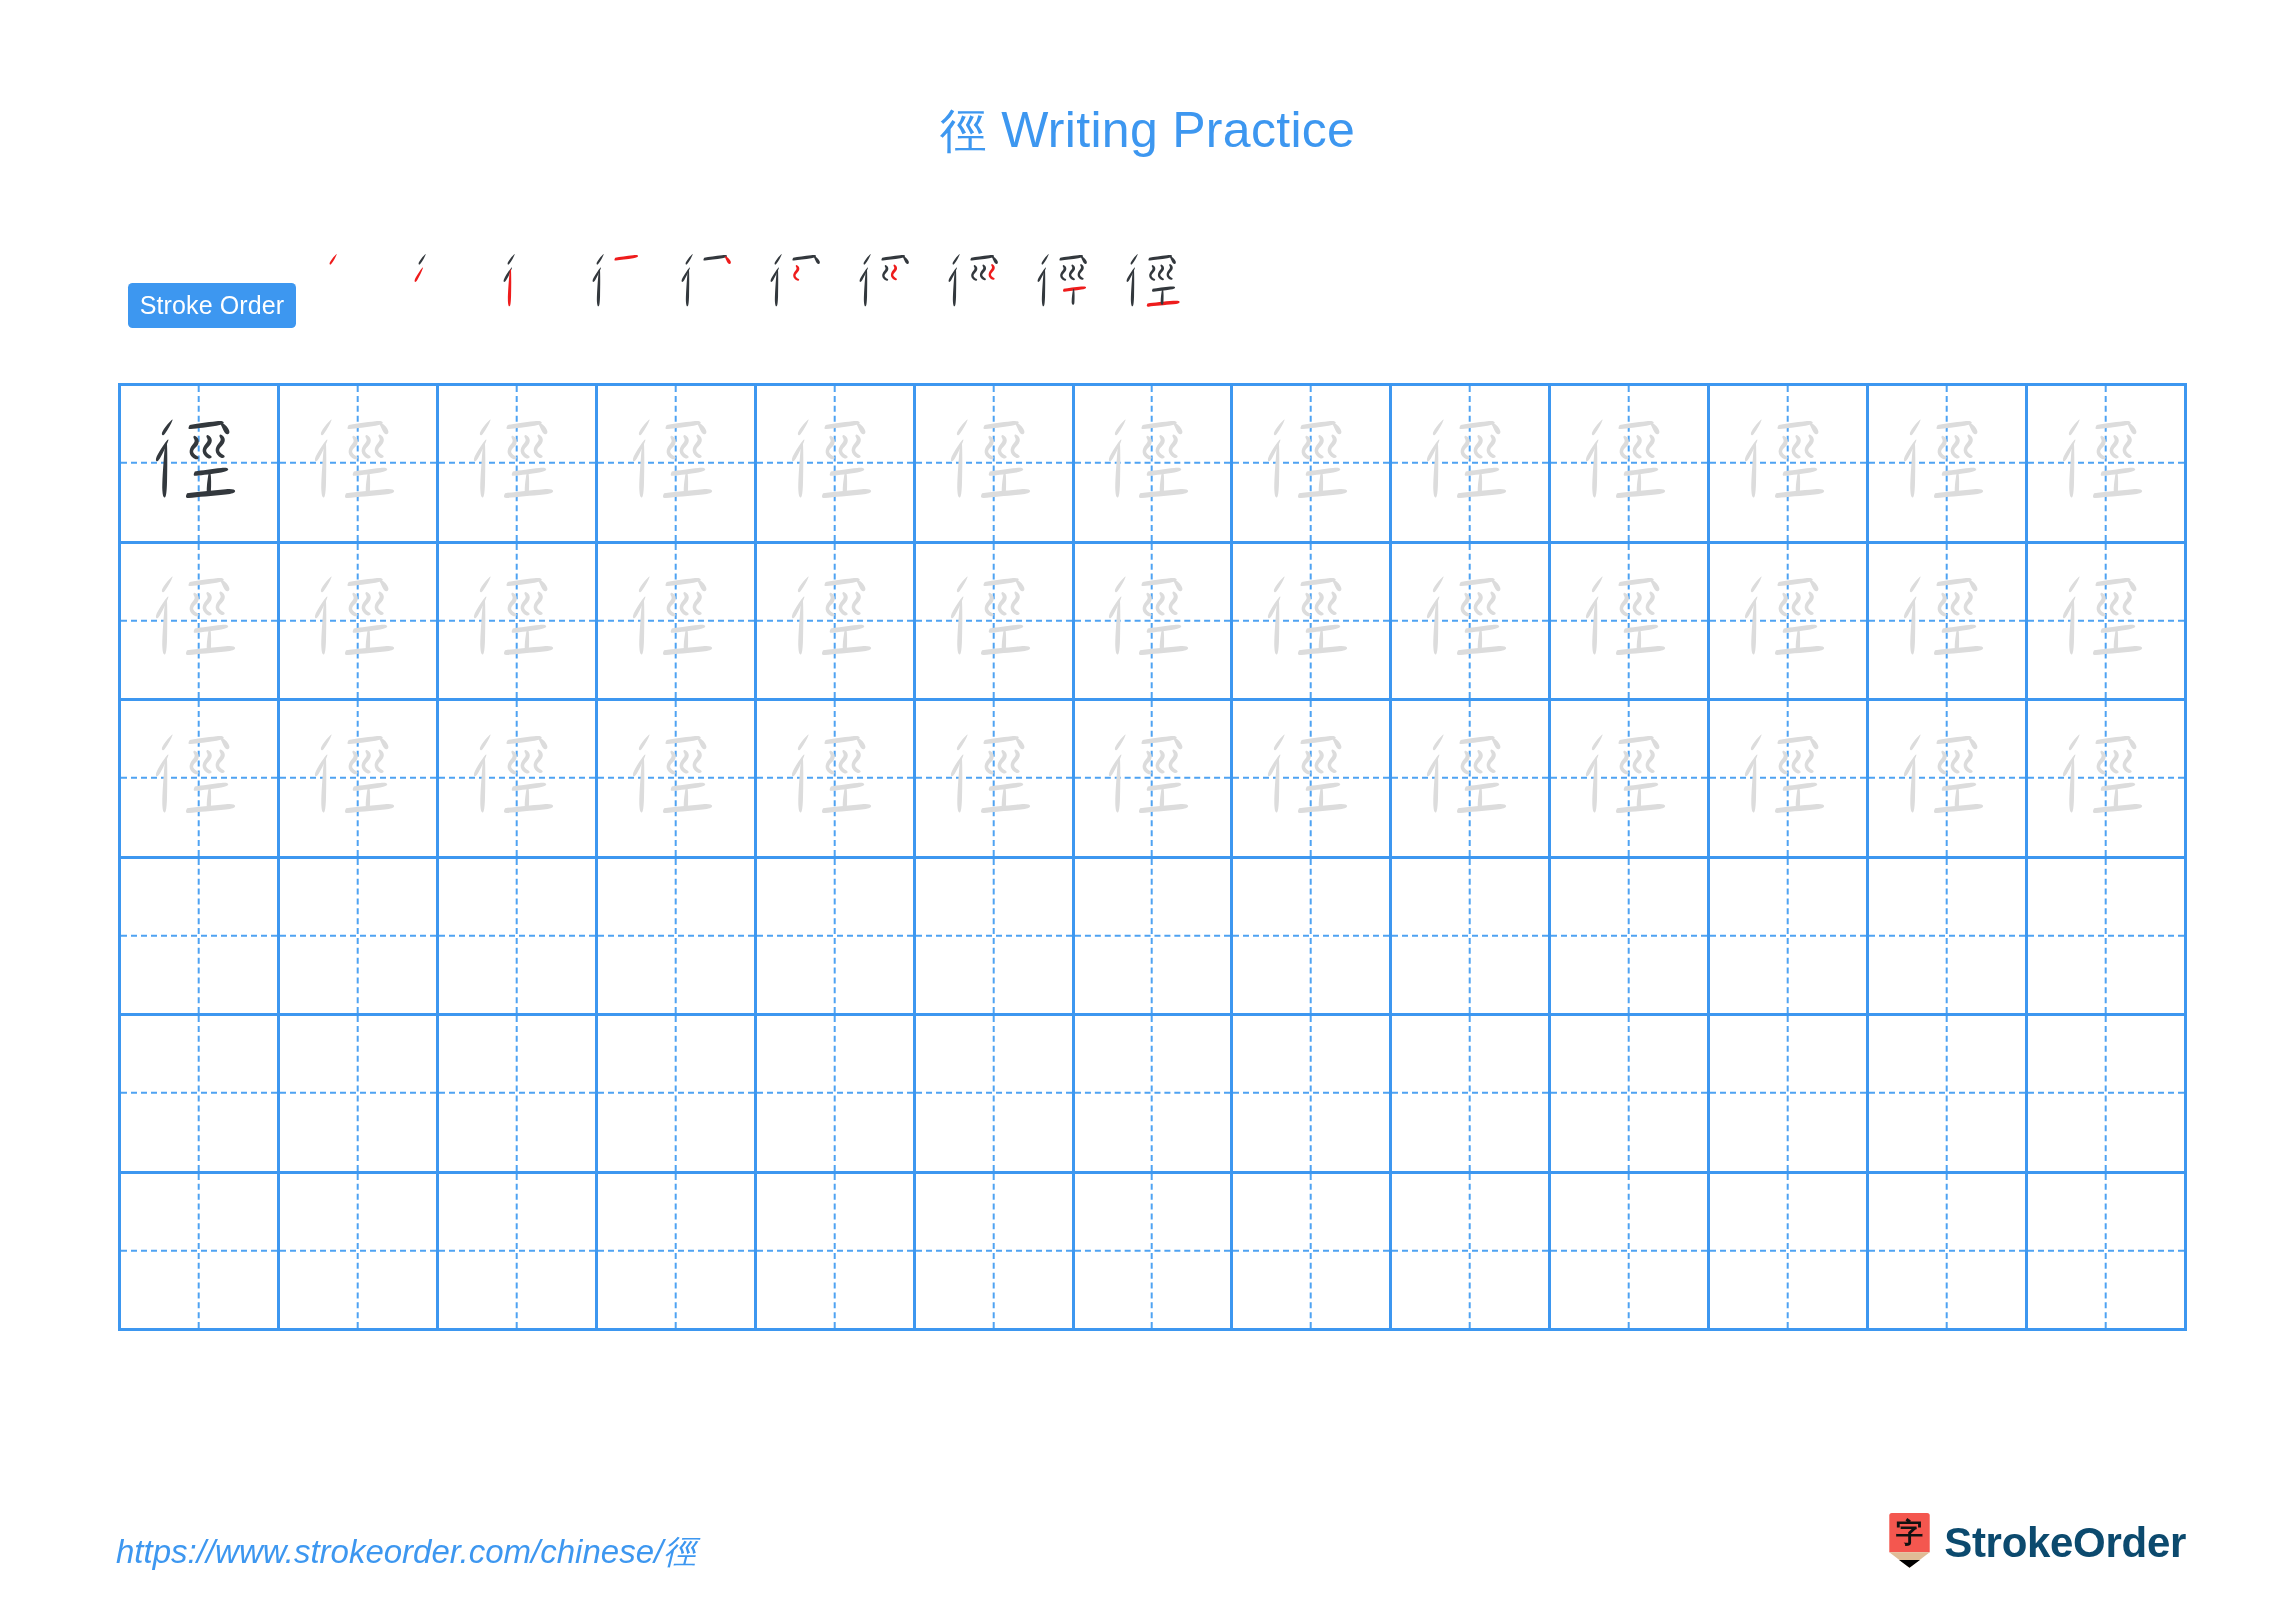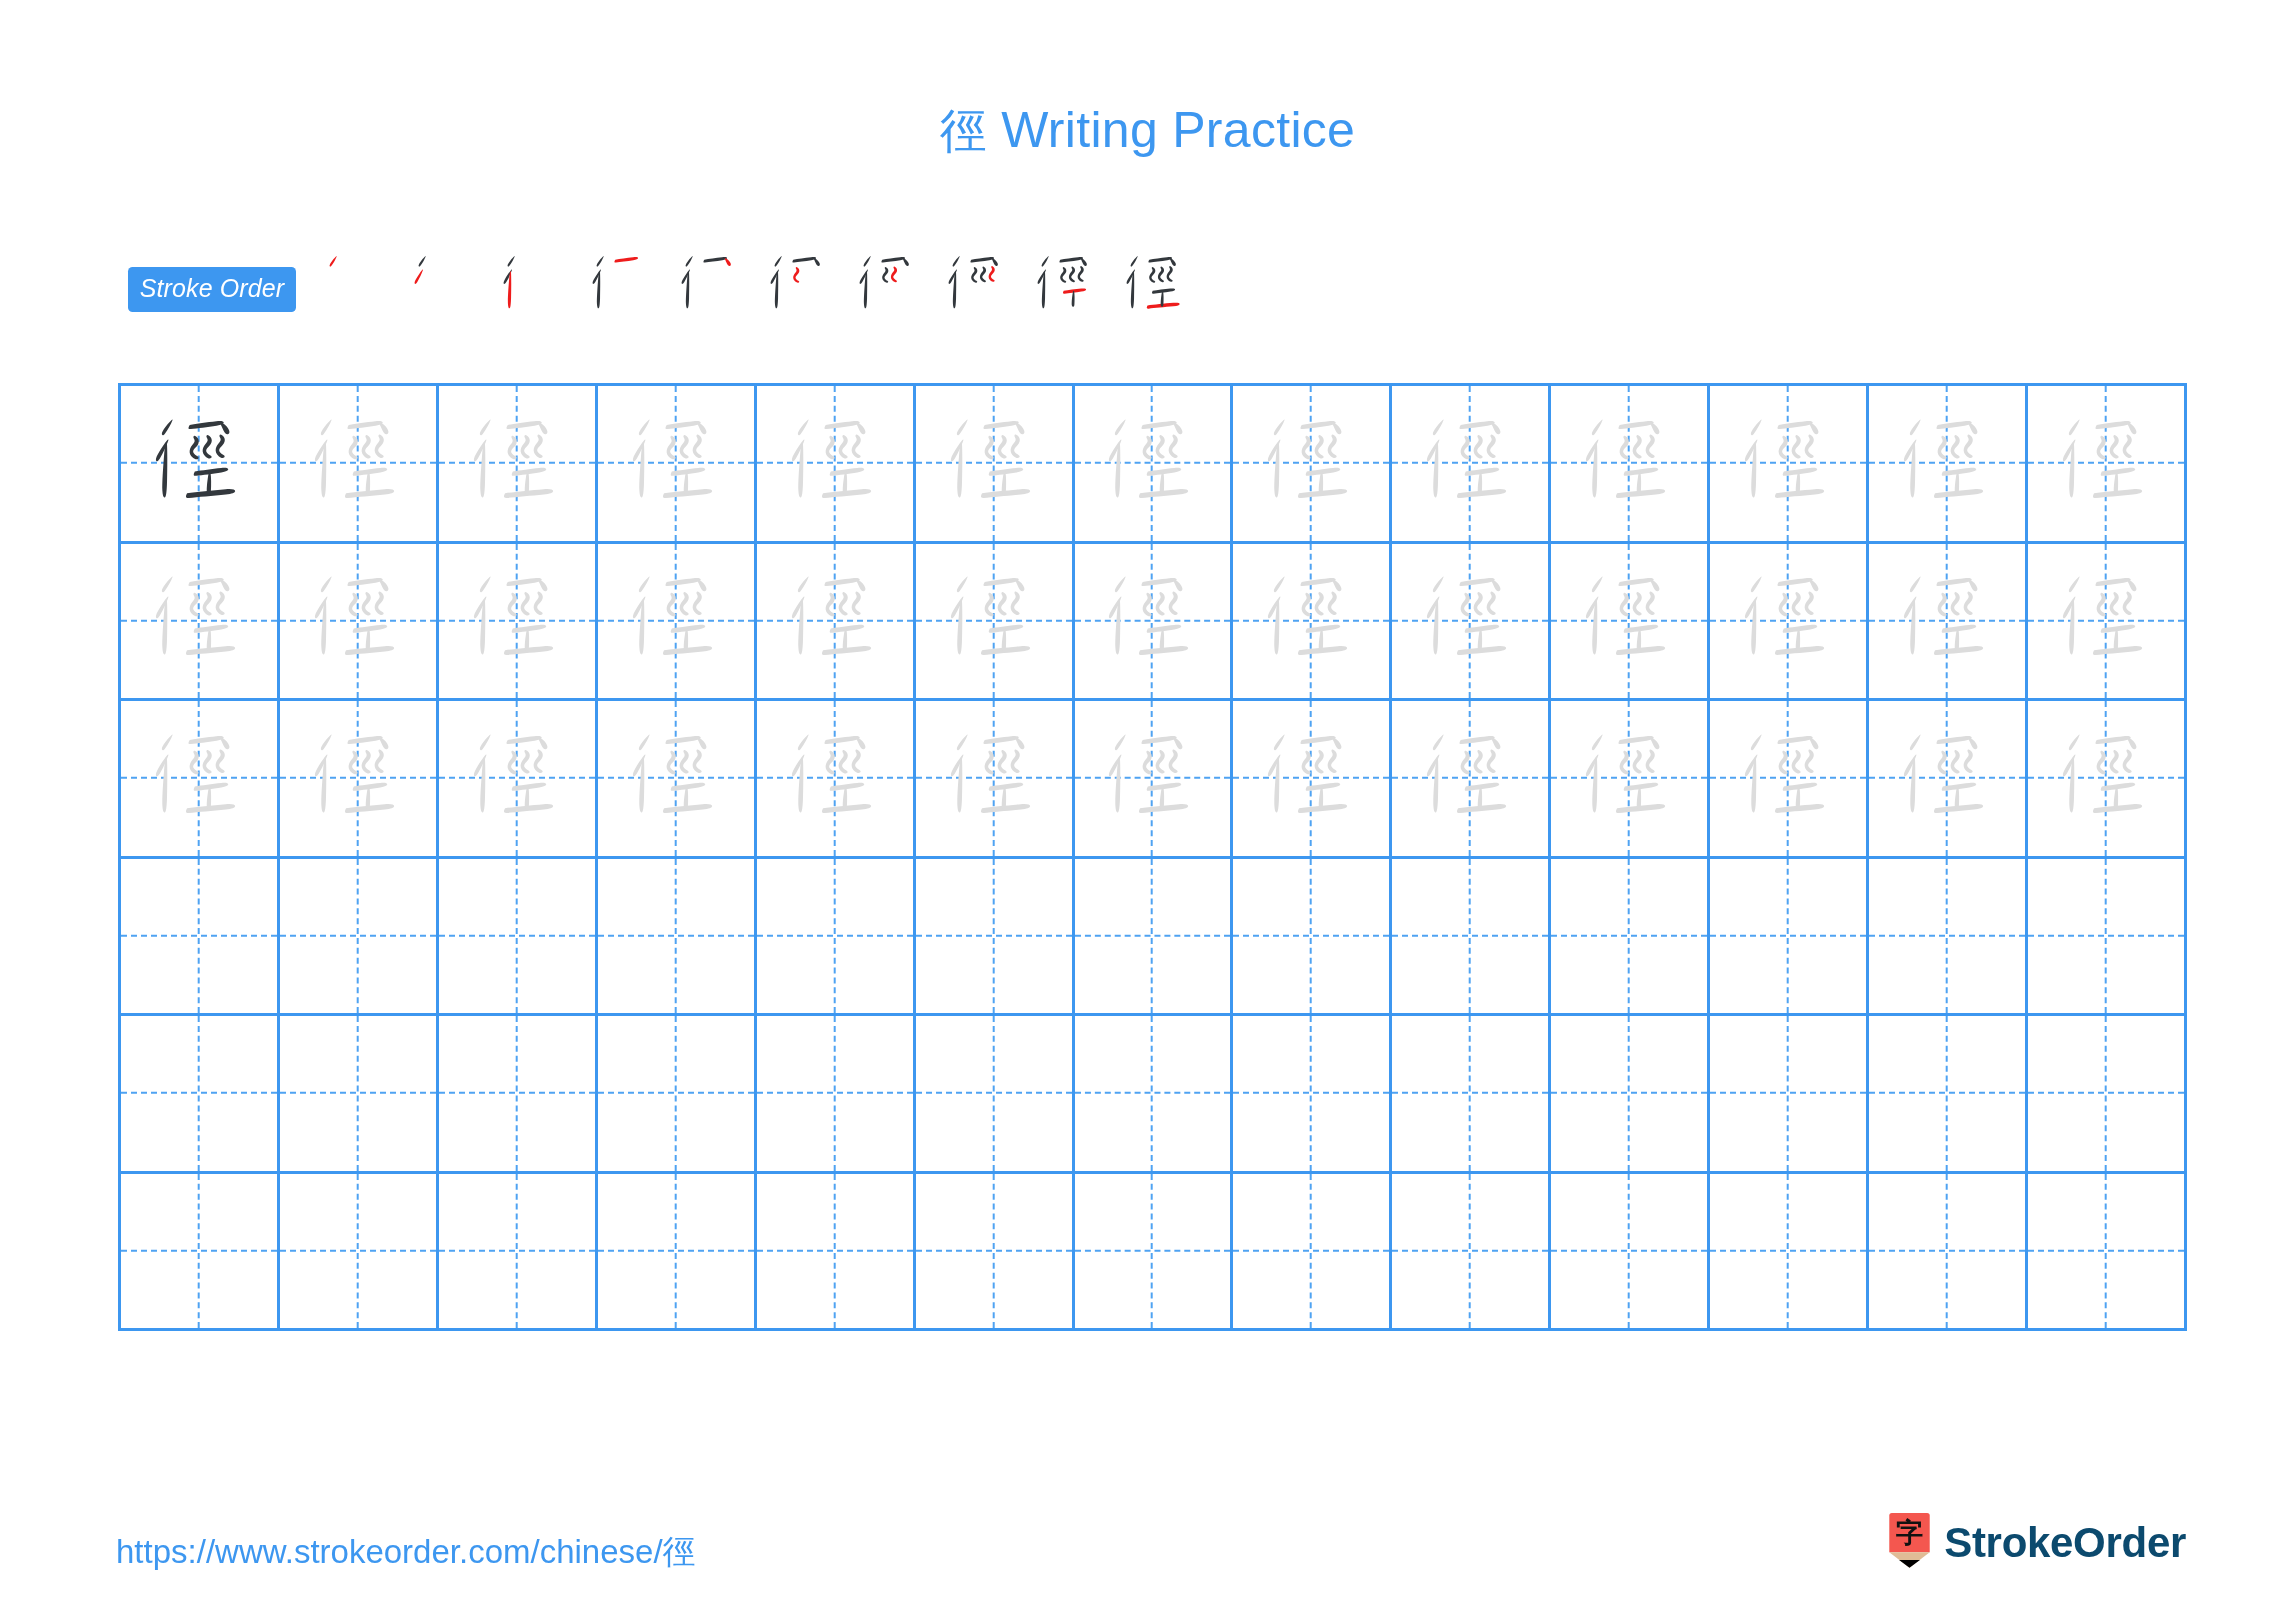--- a/index.html
+++ b/index.html
@@ -34,22 +34,21 @@
     font-size: 47px;
   }
 
   
   #stroke-order-row {
     position: absolute;
     top: 243px;
     left: 128px;
     height: 85px;
     display: flex;
-    align-items: center;
-    font-style: italic;
+    align-items: flex-end;
   }
   #stroke-order-badge {
     background: #3d97f0;
     color: #ffffff;
     font-size: 25px;
     line-height: 1;
     padding: 9.2px 11.8px 10.5px 11.8px;
     border-radius: 4.6px;
     margin-top: 7.9px;
     white-space: nowrap;
@@ -984,21 +983,21 @@
       <div class="grid-cell"></div>
       <div class="grid-cell"></div>
       <div class="grid-cell"></div>
       <div class="grid-cell"></div>
       <div class="grid-cell"></div>
       <div class="grid-cell"></div>
       <div class="grid-cell"></div>
     </div>
   </div>
 
-<div id="footer-url" style="color: rgb(61, 151, 240);">https://www.strokeorder.com/chinese/徑</div>
+<div id="footer-url" style="color: rgb(61, 151, 240); font-style: italic;">https://www.strokeorder.com/chinese/徑</div>
 
 <div id="brand-logo">
   <div id="brand-mark">
     <svg viewBox="0 0 62 92" width="41" height="60" aria-hidden="true">
       <path id="bm-body" d="M0 4 Q0 0 4 0 L58 0 Q62 0 62 4 L62 60 L0 60 Z" fill="#f4574f"></path>
       <path id="bm-wood" d="M0 60 L62 60 L31 84 Z" fill="#e0bc96"></path>
       <path id="bm-tip" d="M15 72 L47 72 L31 84 Z" fill="#000000"></path>
       <text id="bm-char" x="31" y="45" text-anchor="middle" font-family="DejaVu Sans, sans-serif" font-size="42" font-weight="bold" fill="#111111">字</text>
     </svg>
   </div>

